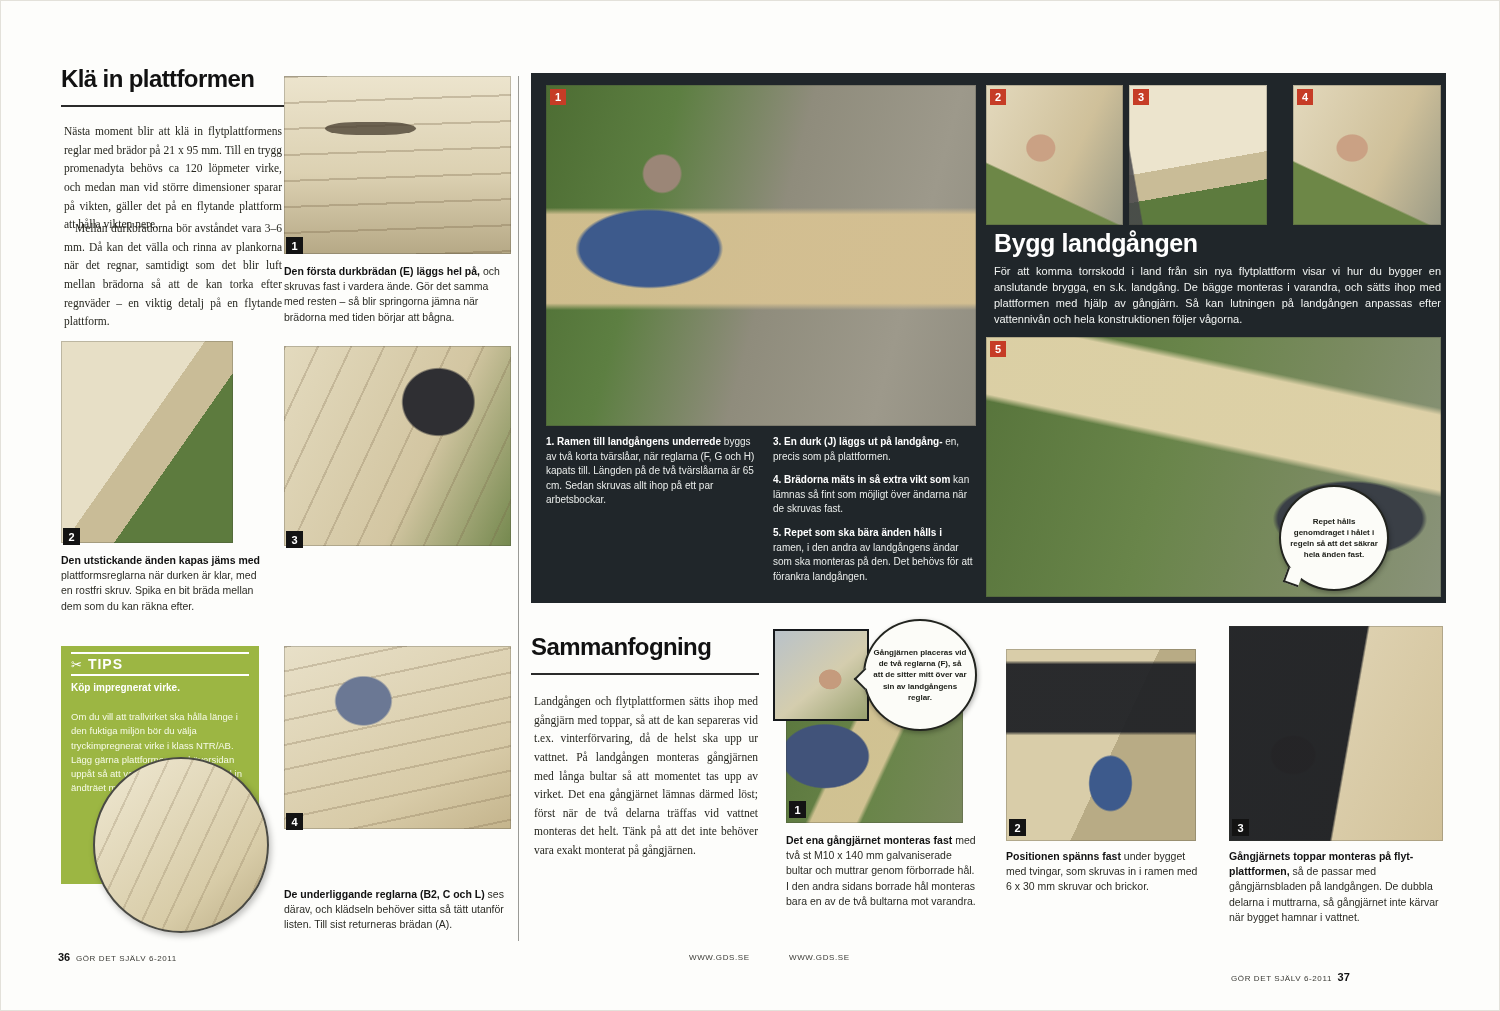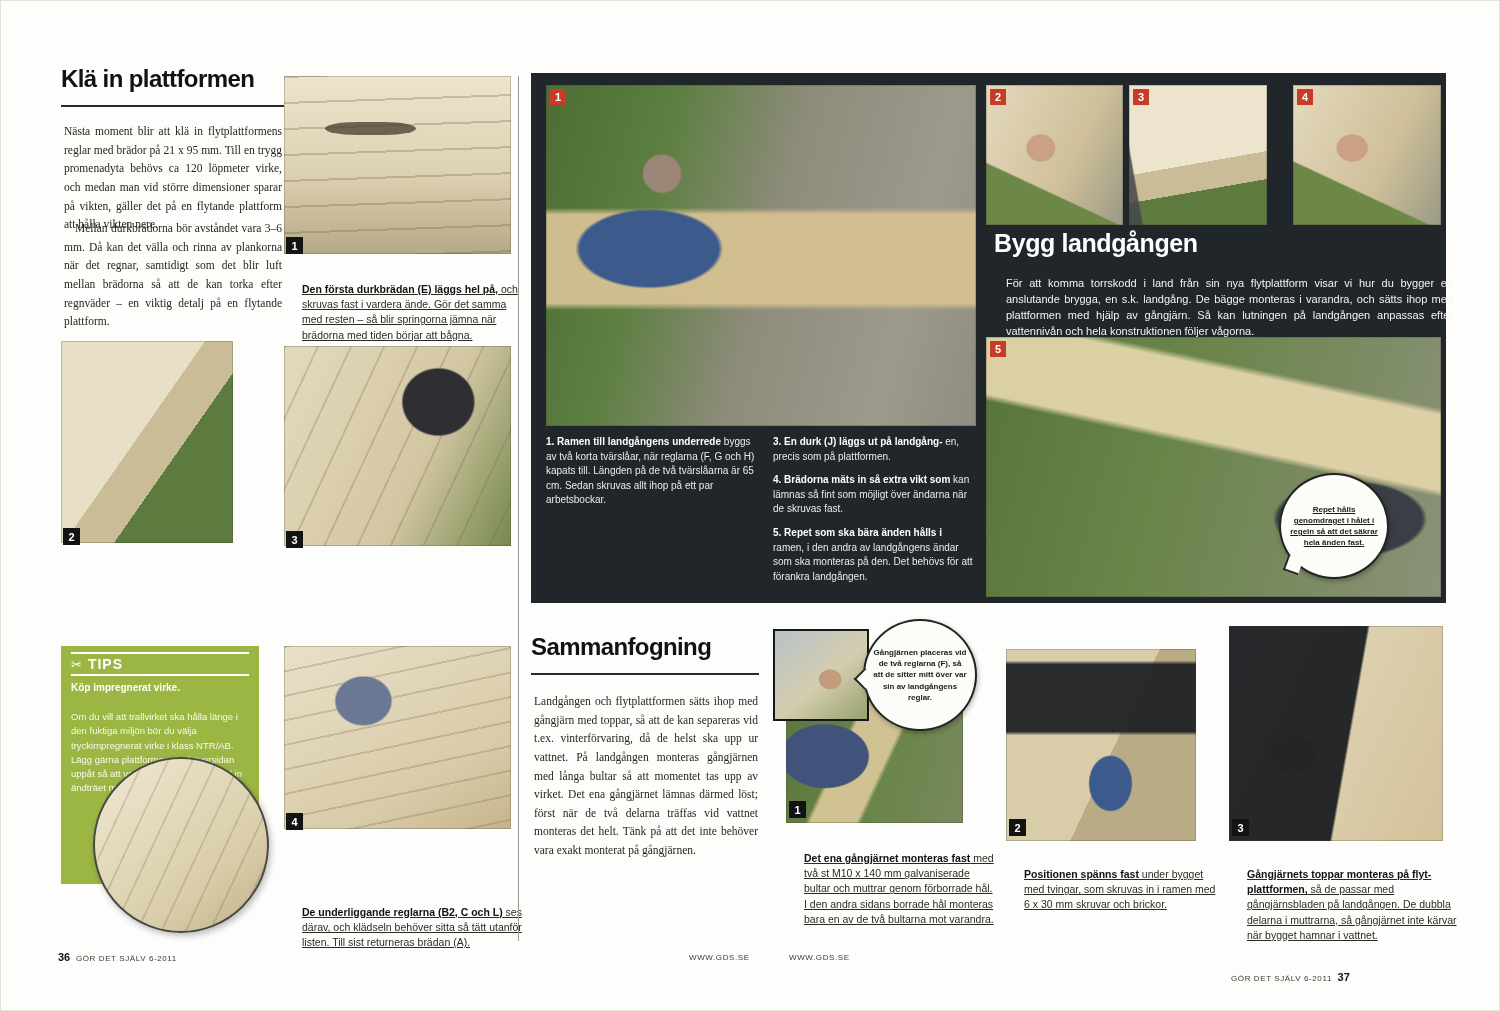--- a/index.html
+++ b/index.html
@@ -22,21 +22,21 @@
 
   
   .bodytext{
     font-family:"Liberation Serif", serif;
     font-size:11.5px;line-height:1.62;text-align:justify;color:#26261f;margin:3px;
   }
   .bodytext + .bodytext{text-indent:11px;margin-top:2px;}
 
   
   .cap{
-    font-size:10.5px;line-height:1.45;color:#2b2b25;margin:18px;text-align:left;text-decoration:underline;
+    font-size:10.5px;line-height:1.45;color:#2b2b25;margin:0;text-align:left;
   }
   .cap b{color:#111;}
 
   
   .ph{position:absolute;background:#b9b29a;box-shadow:0 0 0 1px rgba(60,60,50,.25) inset;}
   .ph-deck{
     background:
       repeating-linear-gradient(178deg, rgba(110,90,60,.28) 0 2px, rgba(0,0,0,0) 2px 26px),
       linear-gradient(180deg,#ece4cd 0%,#dcd1b2 55%,#b6a986 100%);
   }
@@ -121,21 +121,21 @@
     font-weight:800;font-size:11px;display:flex;align-items:center;justify-content:center;
     z-index:6;
   }
   .badge.red{background:#c63c26;width:16px;height:16px;}
 
   
   .panel{background:#20262a;}
   .panel-head{
     font-weight:800;font-size:25px;color:#fff;margin:0;letter-spacing:-0.4px;
   }
-  .panel-intro{font-size:11px;line-height:1.45;color:#f2f4f2;margin:12px;text-align:justify;}
+  .panel-intro{font-size:11px;line-height:1.45;color:#f2f4f2;margin:0;text-align:justify;}
   .step{font-size:10px;line-height:1.46;color:#e9ecea;margin:0 0 9px 0;text-align:left;}
   .step b{color:#ffffff;}
 
   
   .tips{background:#9cb643;}
   .tips-inner{padding:6px 10px 8px 10px;}
   .tips-head{
     display:flex;align-items:center;gap:6px;
     border-top:2px solid #fff;border-bottom:2px solid #fff;
     padding:2px 0;margin-bottom:6px;
@@ -178,20 +178,23 @@
   <p class="abs bodytext" style="left:60px;top:216px;width:218px;">Mellan durkbrädorna bör avståndet vara 3–6 mm. Då kan det välla och rinna av plankorna när det regnar, samtidigt som det blir luft mellan brädorna så att de kan torka efter regnväder – en viktig detalj på en flytande plattform.</p>
 
   <div class="ph ph-deck" style="left:283px;top:75px;width:227px;height:178px;"></div>
   <div class="badge" style="left:285px;top:236px;">1</div>
   <p class="abs cap" style="left:283px;top:263px;width:224px;">
     <b>Den första durkbrädan (E) läggs hel på,</b><span> och skruvas fast i vardera ände. Gör det samma med resten – så blir springorna jämna när brädorna med tiden börjar att bågna.</span>
   </p>
 
   <div class="ph ph-corner" style="left:60px;top:340px;width:172px;height:202px;"></div>
   <div class="badge" style="left:62px;top:527px;">2</div>
+  <p class="abs cap" style="left:60px;top:552px;width:208px;">
+    <b>Den utstickande änden kapas jäms med</b><span> plattformsreglarna när durken är klar, med en rostfri skruv. Spika en bit bräda mellan dem som du kan räkna efter.</span>
+  </p>
 
   <div class="ph ph-drill" style="left:283px;top:345px;width:227px;height:200px;"></div>
   <div class="badge" style="left:285px;top:530px;">3</div>
 
   <div class="abs tips" style="left:60px;top:645px;width:198px;height:238px;">
     <div class="tips-inner">
       <div class="tips-head">
         <span class="ic">✂</span>
         <span class="lbl">TIPS</span>
       </div>
@@ -235,21 +238,21 @@
   <div class="badge red" style="left:1132px;top:88px;">3</div>
 
   <div class="ph ph-hands" style="left:1292px;top:84px;width:148px;height:140px;z-index:2;"></div>
   <div class="badge red" style="left:1296px;top:88px;">4</div>
 
   <h2 class="abs panel-head" style="left:993px;top:228px;z-index:2;">Bygg landgången</h2>
   <p class="abs panel-intro" style="left:993px;top:263px;width:447px;z-index:2;">För att komma torrskodd i land från sin nya flytplattform visar vi hur du bygger en anslutande brygga, en s.k. landgång. De bägge monteras i varandra, och sätts ihop med plattformen med hjälp av gångjärn. Så kan lutningen på landgången anpassas efter vattennivån och hela konstruktionen följer vågorna.</p>
 
   <div class="ph ph-gang" style="left:985px;top:336px;width:455px;height:260px;z-index:2;"></div>
   <div class="badge red" style="left:989px;top:340px;">5</div>
-  <div class="callout pt-bleft" style="left:1278px;top:472px;width:106px;height:102px;text-decoration:underline;">
+  <div class="callout pt-bleft" style="left:1278px;top:484px;width:106px;height:102px;">
     <span>Repet hålls genomdraget i hålet i regeln så att det säkrar hela änden fast.</span>
   </div>
 
   <h1 class="abs sec-title" style="left:530px;top:632px;">Sammanfogning</h1>
   <div class="abs rule" style="left:530px;top:672px;width:228px;"></div>
   <p class="abs bodytext" style="left:530px;top:688px;width:224px;">Landgången och flytplattformen sätts ihop med gångjärn med toppar, så att de kan separeras vid t.ex. vinterförvaring, då de helst ska upp ur vattnet. På landgången monteras gångjärnen med långa bultar så att momentet tas upp av virket. Det ena gångjärnet lämnas därmed löst; först när de två delarna träffas vid vattnet monteras det helt. Tänk på att det inte behöver vara exakt monterat på gångjärnen.</p>
 
   <div class="ph ph-plank" style="left:785px;top:655px;width:177px;height:167px;"></div>
   <div class="abs ph-inset" style="left:772px;top:628px;width:92px;height:88px;z-index:7;"></div>
   <div class="callout pt-left" style="left:862px;top:618px;width:110px;height:108px;">

